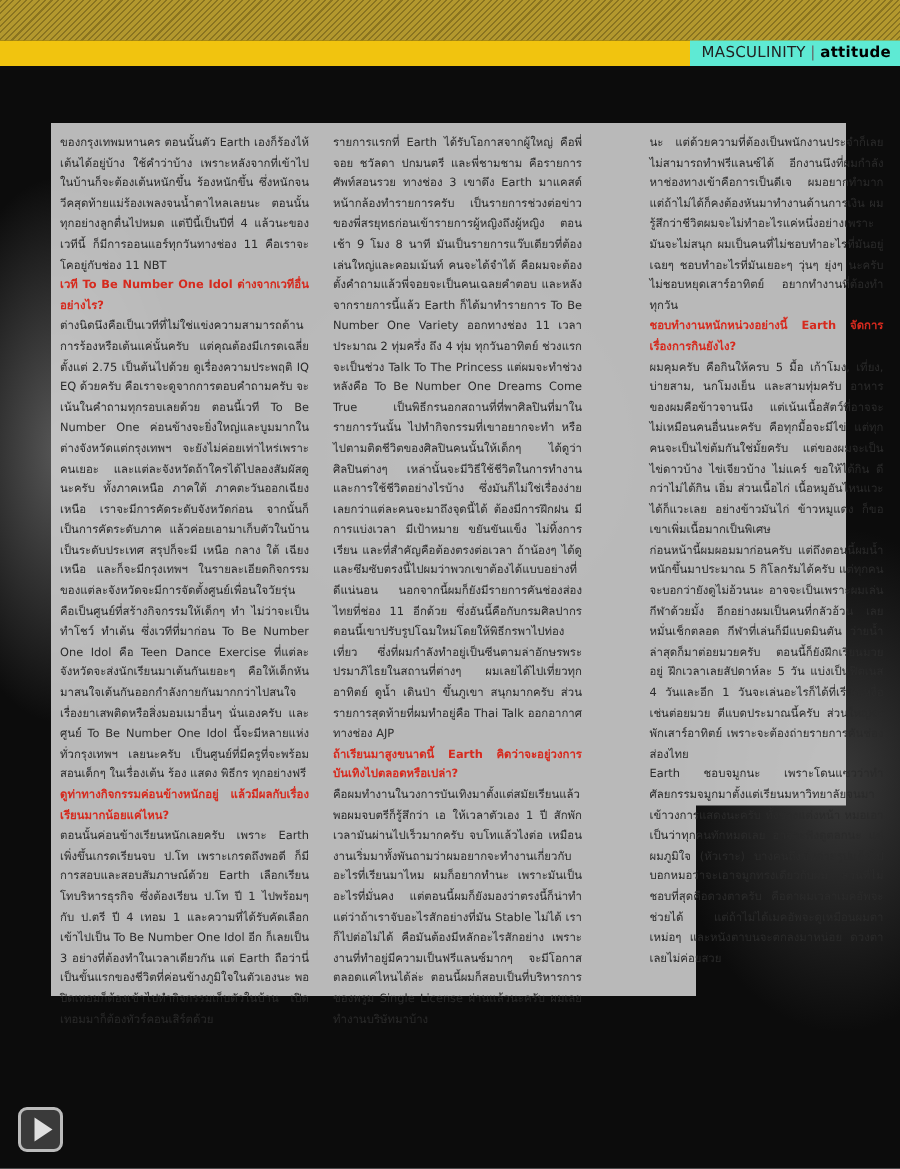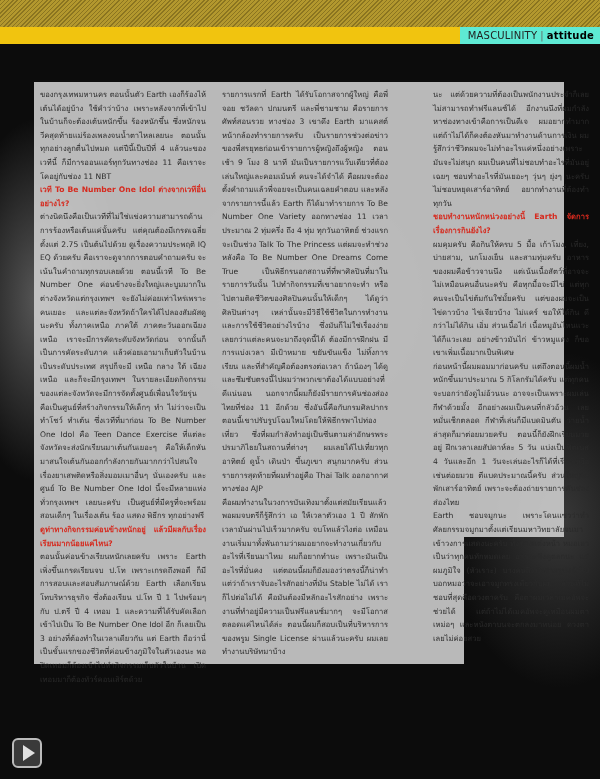--- a/index.html
+++ b/index.html
@@ -43,20 +43,21 @@
 
 <div class="col col1">
     <p>ของกรุงเทพมหานคร ตอนนั้นตัว Earth เองก็ร้องไห้เต้นได้อยู่บ้าง ใช้คำว่าบ้าง เพราะหลังจากที่เข้าไปในบ้านก็จะต้องเต้นหนักขึ้น ร้องหนักขึ้น ซึ่งหนักจนวีคสุดท้ายแม่ร้องเพลงจนน้ำตาไหลเลยนะ ตอนนั้นทุกอย่างลูกตื่นไปหมด แต่ปีนี้เป็นปีที่ 4 แล้วนะของเวทีนี้ ก็มีการออนแอร์ทุกวันทางช่อง 11 คือเราจะโคอยู่กับช่อง 11 NBT</p>
     <p class="q">เวที To Be Number One Idol ต่างจากเวทีอื่นอย่างไร?</p>
     <p>ต่างนิดนึงคือเป็นเวทีที่ไม่ใช่แข่งความสามารถด้านการร้องหรือเต้นแค่นั้นครับ แต่คุณต้องมีเกรดเฉลี่ยตั้งแต่ 2.75 เป็นต้นไปด้วย ดูเรื่องความประพฤติ IQ EQ ด้วยครับ คือเราจะดูจากการตอบคำถามครับ จะเน้นในคำถามทุกรอบเลยด้วย ตอนนี้เวที To Be Number One ค่อนข้างจะยิ่งใหญ่และบูมมากในต่างจังหวัดแต่กรุงเทพฯ จะยังไม่ค่อยเท่าไหร่เพราะคนเยอะ และแต่ละจังหวัดถ้าใครได้ไปลองสัมผัสดูนะครับ ทั้งภาคเหนือ ภาคใต้ ภาคตะวันออกเฉียงเหนือ เราจะมีการคัดระดับจังหวัดก่อน จากนั้นก็เป็นการคัดระดับภาค แล้วค่อยเอามาเก็บตัวในบ้านเป็นระดับประเทศ สรุปก็จะมี เหนือ กลาง ใต้ เฉียงเหนือ และก็จะมีกรุงเทพฯ ในรายละเอียดกิจกรรมของแต่ละจังหวัดจะมีการจัดตั้งศูนย์เพื่อนใจวัยรุ่น คือเป็นศูนย์ที่สร้างกิจกรรมให้เด็กๆ ทำ ไม่ว่าจะเป็นทำโชว์ ทำเต้น ซึ่งเวทีที่มาก่อน To Be Number One Idol คือ Teen Dance Exercise ที่แต่ละจังหวัดจะส่งนักเรียนมาเต้นกันเยอะๆ คือให้เด็กหันมาสนใจเต้นกันออกกำลังกายกันมากกว่าไปสนใจเรื่องยาเสพติดหรือสิ่งมอมเมาอื่นๆ นั่นเองครับ และศูนย์ To Be Number One Idol นี้จะมีหลายแห่งทั่วกรุงเทพฯ เลยนะครับ เป็นศูนย์ที่มีครูที่จะพร้อมสอนเด็กๆ ในเรื่องเต้น ร้อง แสดง พิธีกร ทุกอย่างฟรี</p>
     <p class="q">ดูท่าทางกิจกรรมค่อนข้างหนักอยู่ แล้วมีผลกับเรื่องเรียนมากน้อยแค่ไหน?</p>
     <p>ตอนนั้นค่อนข้างเรียนหนักเลยครับ เพราะ Earth เพิ่งขึ้นเกรดเรียนจบ ป.โท เพราะเกรดถึงพอดี ก็มีการสอบและสอบสัมภาษณ์ด้วย Earth เลือกเรียนโทบริหารธุรกิจ ซึ่งต้องเรียน ป.โท ปี 1 ไปพร้อมๆ กับ ป.ตรี ปี 4 เทอม 1 และความที่ได้รับคัดเลือกเข้าไปเป็น To Be Number One Idol อีก ก็เลยเป็น 3 อย่างที่ต้องทำในเวลาเดียวกัน แต่ Earth ถือว่านี่เป็นขั้นแรกของชีวิตที่ค่อนข้างภูมิใจในตัวเองนะ พอปิดเทอมก็ต้องเข้าไปทำกิจกรรมเก็บตัวในบ้าน เปิดเทอมมาก็ต้องทัวร์คอนเสิร์ตด้วย</p>
   </div>
 <div class="col col2">
     <p>รายการแรกที่ Earth ได้รับโอกาสจากผู้ใหญ่ คือพี่จอย ชวัลดา ปกมนตรี และพี่ชามชาม คือรายการ ศัพท์สอนรวย ทางช่อง 3 เขาดึง Earth มาแคสต์หน้ากล้องทำรายการครับ เป็นรายการช่วงต่อข่าวของพี่สรยุทธก่อนเข้ารายการผู้หญิงถึงผู้หญิง ตอนเช้า 9 โมง 8 นาที มันเป็นรายการแว๊บเดียวที่ต้องเล่นใหญ่และคอมเม้นท์ คนจะได้จำได้ คือผมจะต้องตั้งคำถามแล้วพี่จอยจะเป็นคนเฉลยคำตอบ และหลังจากรายการนี้แล้ว Earth ก็ได้มาทำรายการ To Be Number One Variety ออกทางช่อง 11 เวลาประมาณ 2 ทุ่มครึ่ง ถึง 4 ทุ่ม ทุกวันอาทิตย์ ช่วงแรกจะเป็นช่วง Talk To The Princess แต่ผมจะทำช่วงหลังคือ To Be Number One Dreams Come True เป็นพิธีกรนอกสถานที่ที่พาศิลปินที่มาในรายการวันนั้น ไปทำกิจกรรมที่เขาอยากจะทำ หรือไปตามติดชีวิตของศิลปินคนนั้นให้เด็กๆ ได้ดูว่าศิลปินต่างๆ เหล่านั้นจะมีวิธีใช้ชีวิตในการทำงานและการใช้ชีวิตอย่างไรบ้าง ซึ่งมันก็ไม่ใช่เรื่องง่ายเลยกว่าแต่ละคนจะมาถึงจุดนี้ได้ ต้องมีการฝึกฝน มีการแบ่งเวลา มีเป้าหมาย ขยันขันแข็ง ไม่ทิ้งการเรียน และที่สำคัญคือต้องตรงต่อเวลา ถ้าน้องๆ ได้ดูและซึมซับตรงนี้ไปผมว่าพวกเขาต้องได้แบบอย่างที่ดีแน่นอน นอกจากนี้ผมก็ยังมีรายการคันช่องส่องไทยที่ช่อง 11 อีกด้วย ซึ่งอันนี้คือกับกรมศิลปากร ตอนนี้เขาปรับรูปโฉมใหม่โดยให้พิธีกรพาไปท่องเที่ยว ซึ่งที่ผมกำลังทำอยู่เป็นซีนตามล่าอักษรพระปรมาภิไธยในสถานที่ต่างๆ ผมเลยได้ไปเที่ยวทุกอาทิตย์ ดูน้ำ เดินป่า ขึ้นภูเขา สนุกมากครับ ส่วนรายการสุดท้ายที่ผมทำอยู่คือ Thai Talk ออกอากาศทางช่อง AJP</p>
+    <p class="q">ถ้าเรียนมาสูงขนาดนี้ Earth คิดว่าจะอยู่วงการบันเทิงไปตลอดหรือเปล่า?</p>
     <p>คือผมทำงานในวงการบันเทิงมาตั้งแต่สมัยเรียนแล้ว พอผมจบตรีก็รู้สึกว่า เอ ให้เวลาตัวเอง 1 ปี สักพักเวลามันผ่านไปเร็วมากครับ จบโทแล้วไงต่อ เหมือนงานเริ่มมาทั้งพันถามว่าผมอยากจะทำงานเกี่ยวกับอะไรที่เรียนมาไหม ผมก็อยากทำนะ เพราะมันเป็นอะไรที่มั่นคง แต่ตอนนี้ผมก็ยังมองว่าตรงนี้ก็น่าทำแต่ว่าถ้าเราจับอะไรสักอย่างที่มัน Stable ไม่ได้ เราก็ไปต่อไม่ได้ คือมันต้องมีหลักอะไรสักอย่าง เพราะงานที่ทำอยู่มีความเป็นฟรีแลนซ์มากๆ จะมีโอกาสตลอดแค่ไหนได้ล่ะ ตอนนี้ผมก็สอบเป็นที่บริหารการของพรูม Single License ผ่านแล้วนะครับ ผมเลยทำงานบริษัทมาบ้าง</p>
   </div>
 <div class="col col3">
     <p>นะ แต่ด้วยความที่ต้องเป็นพนักงานประจำก็เลยไม่สามารถทำฟรีแลนซ์ได้ อีกงานนึงที่ผมกำลังหาช่องทางเข้าคือการเป็นดีเจ ผมอยากทำมาก แต่ถ้าไม่ได้ก็คงต้องหันมาทำงานด้านการเงิน ผมรู้สึกว่าชีวิตผมจะไม่ทำอะไรแค่หนึ่งอย่างเพราะมันจะไม่สนุก ผมเป็นคนที่ไม่ชอบทำอะไรที่มันอยู่เฉยๆ ชอบทำอะไรที่มันเยอะๆ วุ่นๆ ยุ่งๆ นะครับ ไม่ชอบหยุดเสาร์อาทิตย์ อยากทำงานที่ต้องทำทุกวัน</p>
     <p class="q">ชอบทำงานหนักหน่วงอย่างนี้ Earth จัดการเรื่องการกินยังไง?</p>
     <p>ผมคุมครับ คือกินให้ครบ 5 มื้อ เก้าโมง, เที่ยง, บ่ายสาม, นกโมงเย็น และสามทุ่มครับ อาหารของผมคือข้าวจานนึง แต่เน้นเนื้อสัตว์ที่อาจจะไม่เหมือนคนอื่นนะครับ คือทุกมื้อจะมีไข่ แต่ทุกคนจะเป็นไข่ต้มกันใช่มั้ยครับ แต่ของผมจะเป็นไข่ดาวบ้าง ไข่เจียวบ้าง ไม่แคร์ ขอให้ได้กิน ดีกว่าไม่ได้กิน เอิ่ม ส่วนเนื้อไก่ เนื้อหมูอันไหนแวะได้ก็แวะเลย อย่างข้าวมันไก่ ข้าวหมูแดง ก็ขอเขาเพิ่มเนื้อมากเป็นพิเศษ</p>
     <p>ก่อนหน้านี้ผมผอมมาก่อนครับ แต่ถึงตอนนี้ผมน้ำหนักขึ้นมาประมาณ 5 กิโลกรัมได้ครับ แต่ทุกคนจะบอกว่ายังดูไม่อ้วนนะ อาจจะเป็นเพราะผมเล่นกีฬาด้วยมั้ง อีกอย่างผมเป็นคนที่กลัวอ้วน เลยหมั่นเช็กตลอด กีฬาที่เล่นก็มีแบดมินตัน ว่ายน้ำ ล่าสุดก็มาต่อยมวยครับ ตอนนี้ก็ยังฝึกเรียนมวยอยู่ ฝึกเวลาเลยสัปดาห์ละ 5 วัน แบ่งเป็นฟิตเนส 4 วันและอีก 1 วันจะเล่นอะไรก็ได้ที่เรียกเหงื่อเช่นต่อยมวย ตีแบดประมาณนี้ครับ ส่วนใหญ่จะพักเสาร์อาทิตย์ เพราะจะต้องถ่ายรายการคันช่องส่องไทย</p>
     <p>Earth ชอบจมูกนะ เพราะโดนแซวว่าทำศัลยกรรมจมูกมาตั้งแต่เรียนมหาวิทยาลัยจนมาเข้าวงการแสดงนะครับ ทั้งช่างแต่งหน้า หมอเอาเป็นว่าทุกคนทักหมดเลย อาจจะฟังดูตลกนะ แต่ผมภูมิใจ (หัวเราะ) บางคนถึงขั้นถ่ายรูปแล้วไปบอกหมอว่าจะเอาจมูกทรงเดียวกับผม ส่วนที่ไม่ชอบที่สุดคือดวงตาครับ คือตาผมเวลาเมคอัพจะช่วยได้ แต่ถ้าไม่ได้เมคอัพจะดูเหมือนผมตาเหม่อๆ และหนังตาบนจะตกลงมาหน่อย ดวงตาเลยไม่ค่อยสวย</p>
   </div>
 

